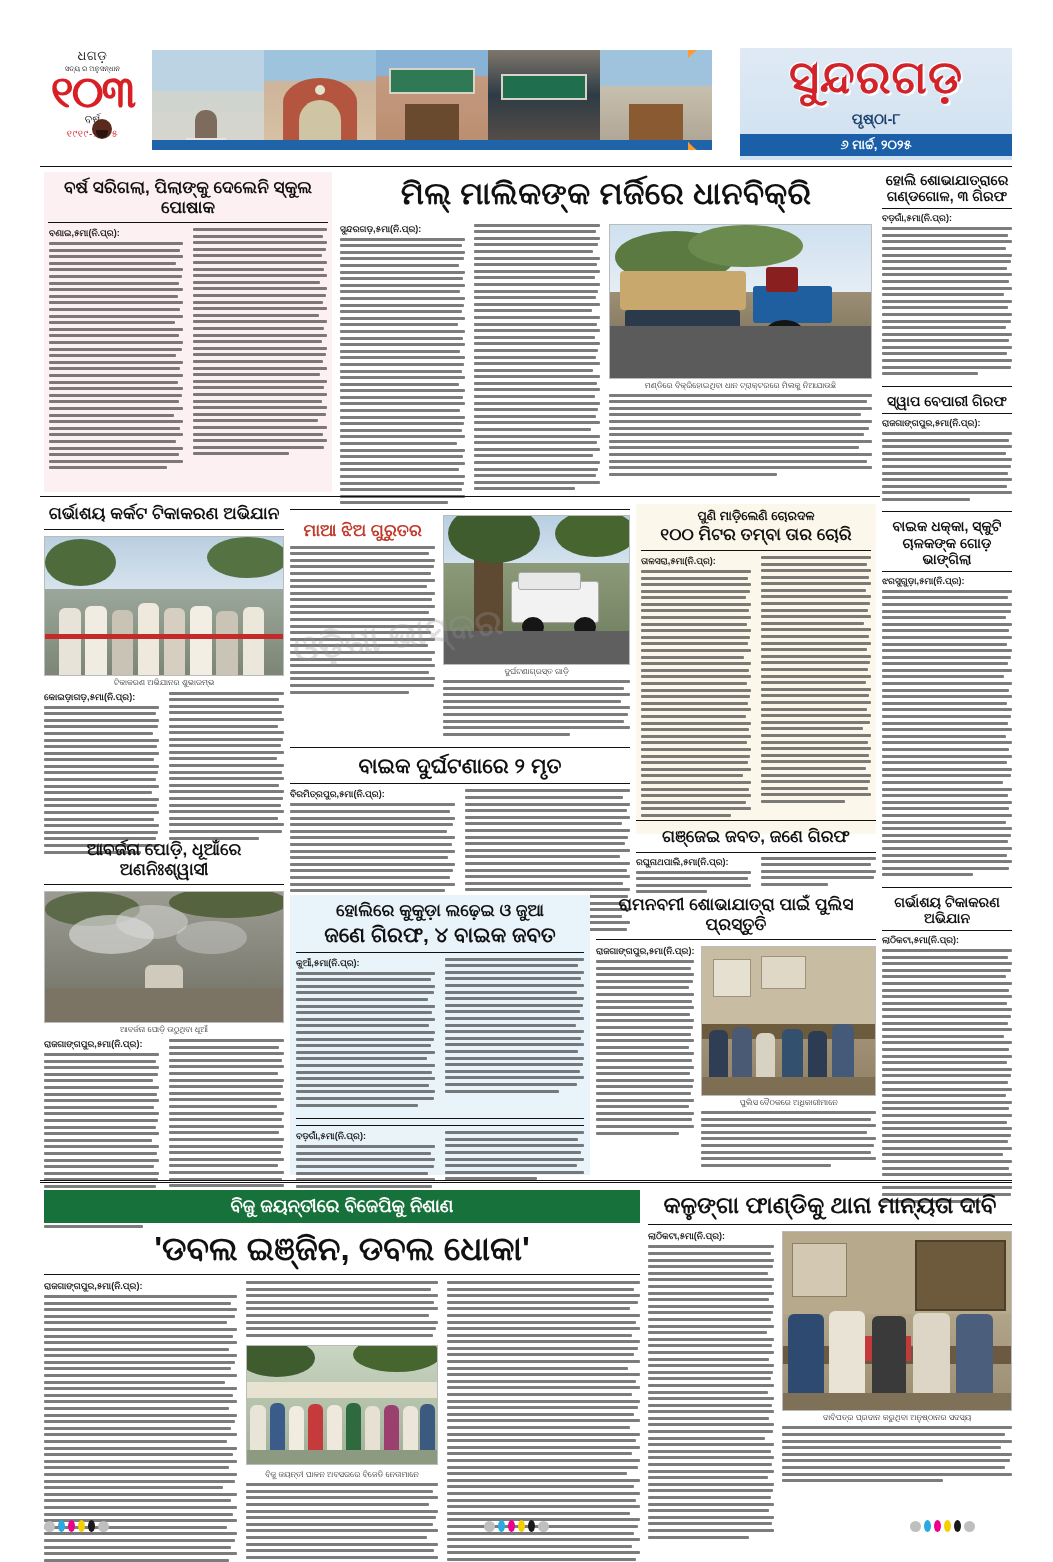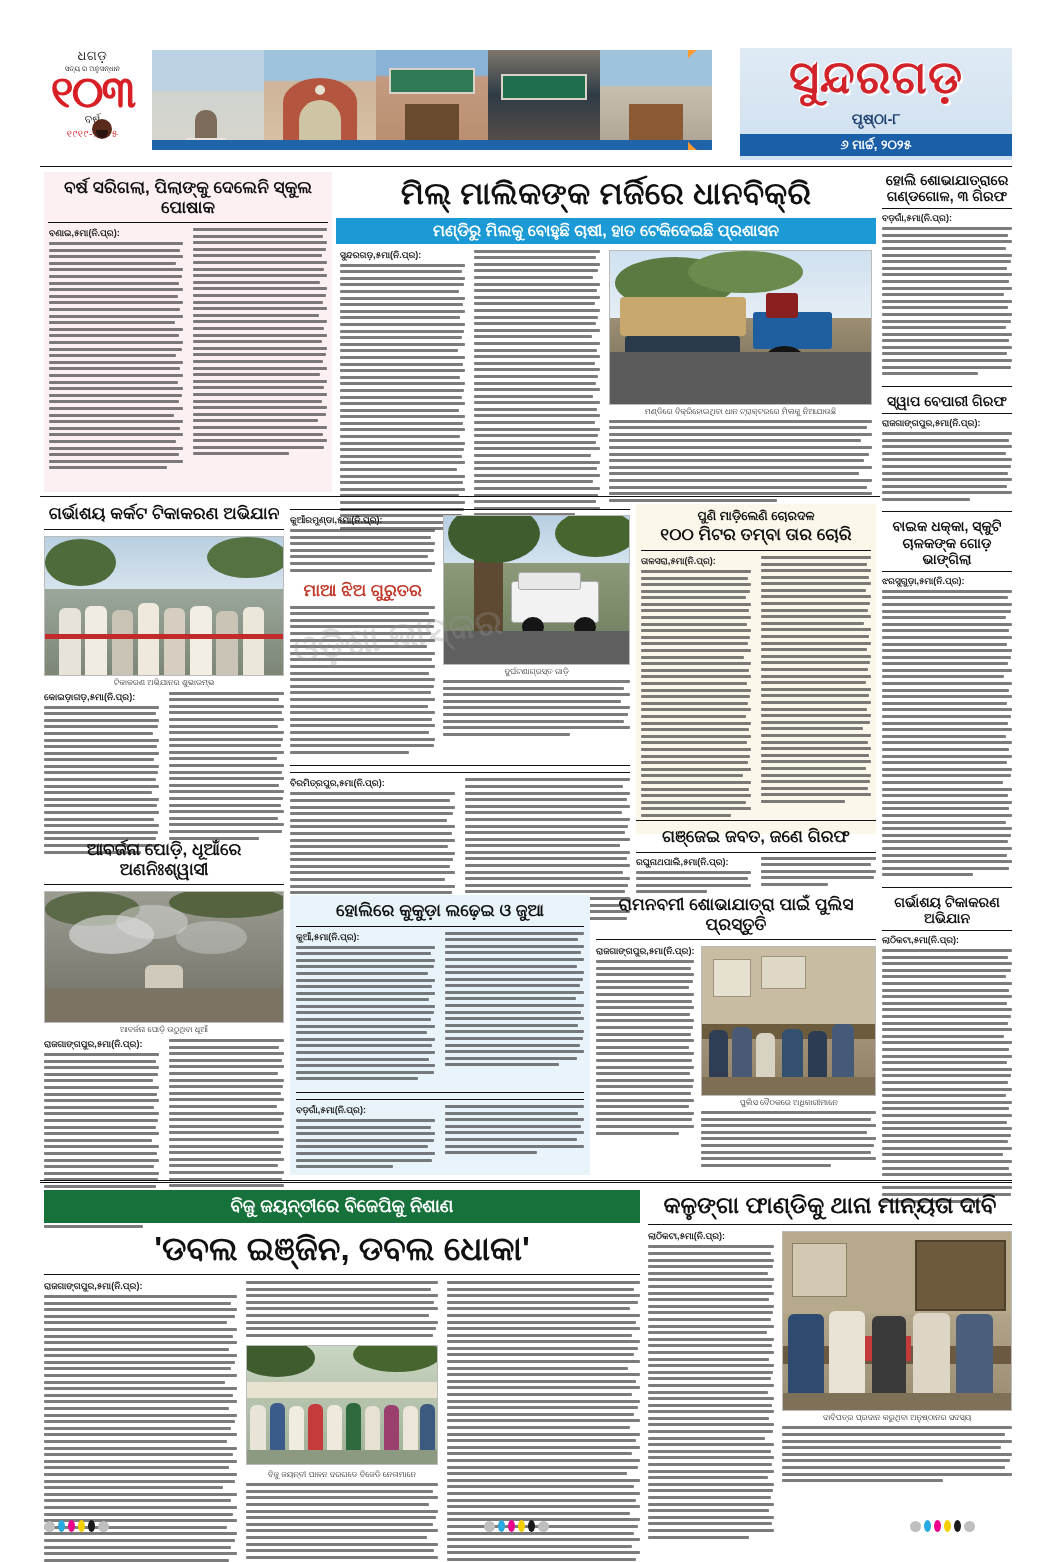--- a/index.html
+++ b/index.html
@@ -236,21 +236,20 @@
           <div class="ln" style="width:97%"></div>
           <div class="ln" style="width:100%"></div>
         <div class="ln" style="width:98%"></div>
           <div class="ln" style="width:72%"></div>
       </div>
     </div>
   </div>
 
   <div class="blk" style="left:336px; top:172px; width:540px; height:320px;">
     <div class="hl hl-main" style="padding:4px 0 6px;">ମିଲ୍ ମାଲିକଙ୍କ ମର୍ଜିରେ ଧାନବିକ୍ରି</div>
-    <div class="sub-bar">ମଣ୍ଡିରୁ ମିଲକୁ ବୋହୁଛି ଚାଷୀ, ହାତ ଟେକିଦେଇଛି ପ୍ରଶାସନ</div>
 
     <div class="cols3" style="padding:6px 4px 0;">
       <div class="body-txt tiny">
         <div class="lead">ସୁନ୍ଦରଗଡ଼,୫ମା(ନି.ପ୍ର):</div>
         <div class="ln" style="width:100%"></div>
           <div class="ln" style="width:97%"></div>
           <div class="ln" style="width:100%"></div>
         <div class="ln" style="width:99%"></div>
           <div class="ln" style="width:95%"></div>
           <div class="ln" style="width:100%"></div>
@@ -607,30 +606,20 @@
           <div class="ln" style="width:78%"></div>
       </div>
     </div>
   </div>
 
   <div class="blk" style="left:290px; top:504px; width:340px; height:370px;">
     <div class="hr-thin" style="margin:5px 0 5px;"></div>
 
     <div style="display:flex; gap:8px;">
       <div style="flex:1.05;">
-        <div class="body-txt tiny">
-          <div class="lead">କୁଆଁରମୁଣ୍ଡା,୫ମା(ନି.ପ୍ର):</div>
-          <div class="ln" style="width:100%"></div>
-            <div class="ln" style="width:97%"></div>
-            <div class="ln" style="width:100%"></div>
-          <div class="ln" style="width:99%"></div>
-            <div class="ln" style="width:95%"></div>
-            <div class="ln" style="width:100%"></div>
-          <div class="ln" style="width:98%"></div>
-        </div>
         <div style="margin:6px 0 5px;">
           <div class="hl hl-md" style="color:#c0392b;">ମାଆ ଝିଅ ଗୁରୁତର</div>
         </div>
         <div class="body-txt tiny">
           <div class="ln" style="width:100%"></div>
             <div class="ln" style="width:96%"></div>
             <div class="ln" style="width:100%"></div>
           <div class="ln" style="width:99%"></div>
             <div class="ln" style="width:97%"></div>
             <div class="ln" style="width:100%"></div>
@@ -675,20 +664,21 @@
             <div class="ln" style="width:100%"></div>
             <div class="ln" style="width:99%"></div>
           <div class="ln" style="width:97%"></div>
             <div class="ln" style="width:100%"></div>
             <div class="ln" style="width:68%"></div>
         </div>
       </div>
     </div>
 
     <div class="hr-thin" style="margin:8px 0 6px;"></div>
+    <div class="hl hl-lg">ବାଇକ ଦୁର୍ଘଟଣାରେ ୨ ମୃତ</div>
     <div class="hr-thin" style="margin:5px 0 5px;"></div>
     <div class="cols2">
       <div class="body-txt tiny">
         <div class="lead">ବିରମିତ୍ରପୁର,୫ମା(ନି.ପ୍ର):</div>
         <div class="ln" style="width:100%"></div>
           <div class="ln" style="width:97%"></div>
           <div class="ln" style="width:100%"></div>
         <div class="ln" style="width:99%"></div>
           <div class="ln" style="width:95%"></div>
           <div class="ln" style="width:100%"></div>
@@ -922,20 +912,21 @@
           <div class="ln" style="width:96%"></div>
         <div class="ln" style="width:100%"></div>
           <div class="ln" style="width:99%"></div>
           <div class="ln" style="width:78%"></div>
       </div>
     </div>
   </div>
 
   <div class="blk box-tint-blue" style="left:290px; top:895px; width:300px; height:280px; padding:6px;">
     <div class="hl hl-md">ହୋଲିରେ କୁକୁଡ଼ା ଲଢ଼େଇ ଓ ଜୁଆ</div>
+    <div class="hl hl-lg" style="margin-top:2px;">ଜଣେ ଗିରଫ, ୪ ବାଇକ ଜବତ</div>
     <div class="hr-thin" style="margin:5px 0 5px;"></div>
     <div class="cols2">
       <div class="body-txt tiny">
         <div class="lead">କୁଆଁ,୫ମା(ନି.ପ୍ର):</div>
         <div class="ln" style="width:100%"></div>
           <div class="ln" style="width:97%"></div>
           <div class="ln" style="width:100%"></div>
         <div class="ln" style="width:99%"></div>
           <div class="ln" style="width:95%"></div>
           <div class="ln" style="width:100%"></div>
@@ -1151,21 +1142,21 @@
           <div class="ph-person" style="left:22%;bottom:5%;width:8%;height:44%;background:#f0ece0;"></div>
           <div class="ph-person" style="left:32%;bottom:3%;width:8%;height:48%;background:#c53b3b;"></div>
           <div class="ph-person" style="left:42%;bottom:4%;width:8%;height:46%;background:#efe9dd;"></div>
           <div class="ph-person" style="left:52%;bottom:2%;width:8%;height:50%;background:#2f6a3f;"></div>
           <div class="ph-person" style="left:62%;bottom:5%;width:8%;height:44%;background:#e7e1d3;"></div>
           <div class="ph-person" style="left:72%;bottom:3%;width:8%;height:47%;background:#9b3f6e;"></div>
           <div class="ph-person" style="left:82%;bottom:4%;width:8%;height:45%;background:#ece6da;"></div>
           <div class="ph-person" style="left:91%;bottom:2%;width:8%;height:49%;background:#3c5a80;"></div>
           <div style="position:absolute;left:0;right:0;bottom:0;height:12%;background:#8b9a80;"></div>
         </div>
-        <div class="caption">ବିଜୁ ଜୟନ୍ତୀ ପାଳନ ଦରଗଡେ ବିଜେଡି ନେତାମାନେ</div>
+        <div class="caption">ବିଜୁ ଜୟନ୍ତୀ ପାଳନ ଅବସରରେ ବିଜେଡି ନେତାମାନେ</div>
         <div class="body-txt tiny" style="margin-top:3px;">
           <div class="ln" style="width:100%"></div>
             <div class="ln" style="width:97%"></div>
             <div class="ln" style="width:100%"></div>
           <div class="ln" style="width:95%"></div>
             <div class="ln" style="width:100%"></div>
             <div class="ln" style="width:99%"></div>
           <div class="ln" style="width:97%"></div>
             <div class="ln" style="width:100%"></div>
             <div class="ln" style="width:94%"></div>

